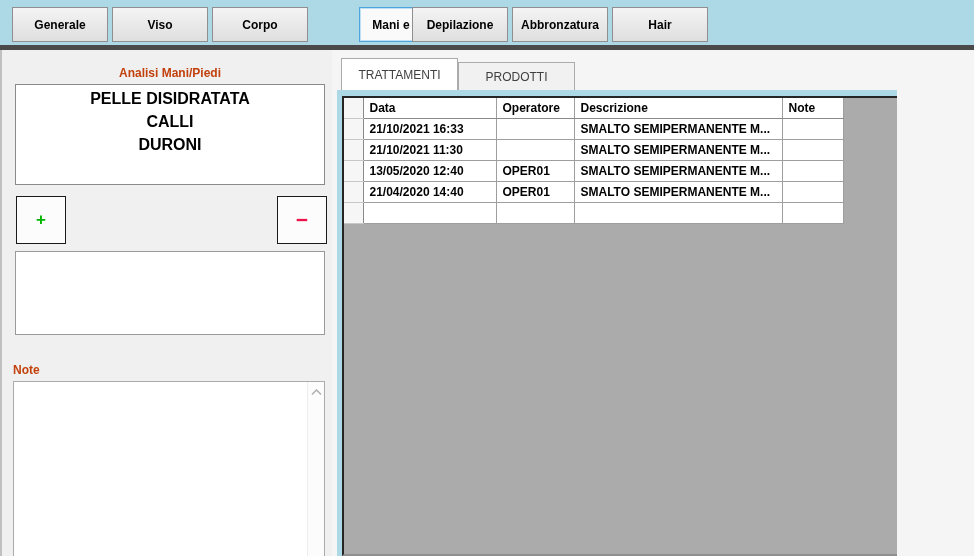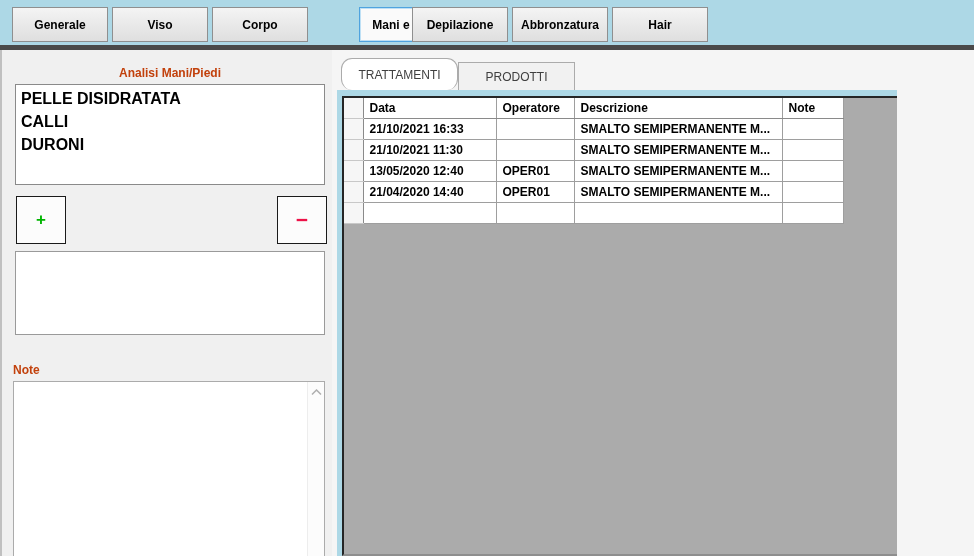--- a/index.html
+++ b/index.html
@@ -33,21 +33,21 @@
   
   .left-edge { position:absolute; left:0; top:50px; width:2px; height:506px; background:#C0C0C0; }
   .lbl { position:absolute; font:bold 12px "Liberation Sans", sans-serif; color:#c2410c; }
   .center { text-align:center; }
 
   .listbox {
     position:absolute; background:#FFF; border:1px solid #8A8A8A; overflow:hidden;
   }
   .litem {
     font:bold 16px "Liberation Sans", sans-serif; color:#000;
-    line-height:23px; padding:0 5px; white-space:nowrap;
+    line-height:23px; padding:0 5px; white-space:nowrap;text-align:center;
   }
   .analysis { left:15px; top:84px; width:310px; height:101px; padding-top:2px; }
   .selected { left:15px; top:251px; width:310px; height:84px; border-color:#9A9A9A; }
 
   .sqbtn {
     position:absolute; top:196px; width:50px; height:48px;
     background:#FCFCFC; border:1px solid #1A1A1A; cursor:default;
     display:flex; align-items:center; justify-content:center;
   }
   .sqbtn.add { left:16px; }
@@ -73,21 +73,21 @@
   
   .right-bg { position:absolute; left:332px; top:50px; width:642px; height:506px; background:#F5F5F5; }
 
   .rtab {
     position:absolute; text-align:center;
     font:12px "Liberation Sans", sans-serif; color:#3F3F3F;
     border:1px solid #ABABAB; border-bottom:none; cursor:default;
   }
   .rtab.active {
     left:341px; top:58px; width:117px; height:32px; line-height:32px;
-    background:#FFF; z-index:2;border-radius:11px;
+    background:#FFF; z-index:2;
   }
   .rtab.inactive {
     left:458px; top:62px; width:117px; height:29px; line-height:28px;
     background:#F1F1F1;
   }
 
   .grid-panel {
     position:absolute; left:337px; top:90px; width:560px; height:466px;
     background:#ADD8E6;
   }

